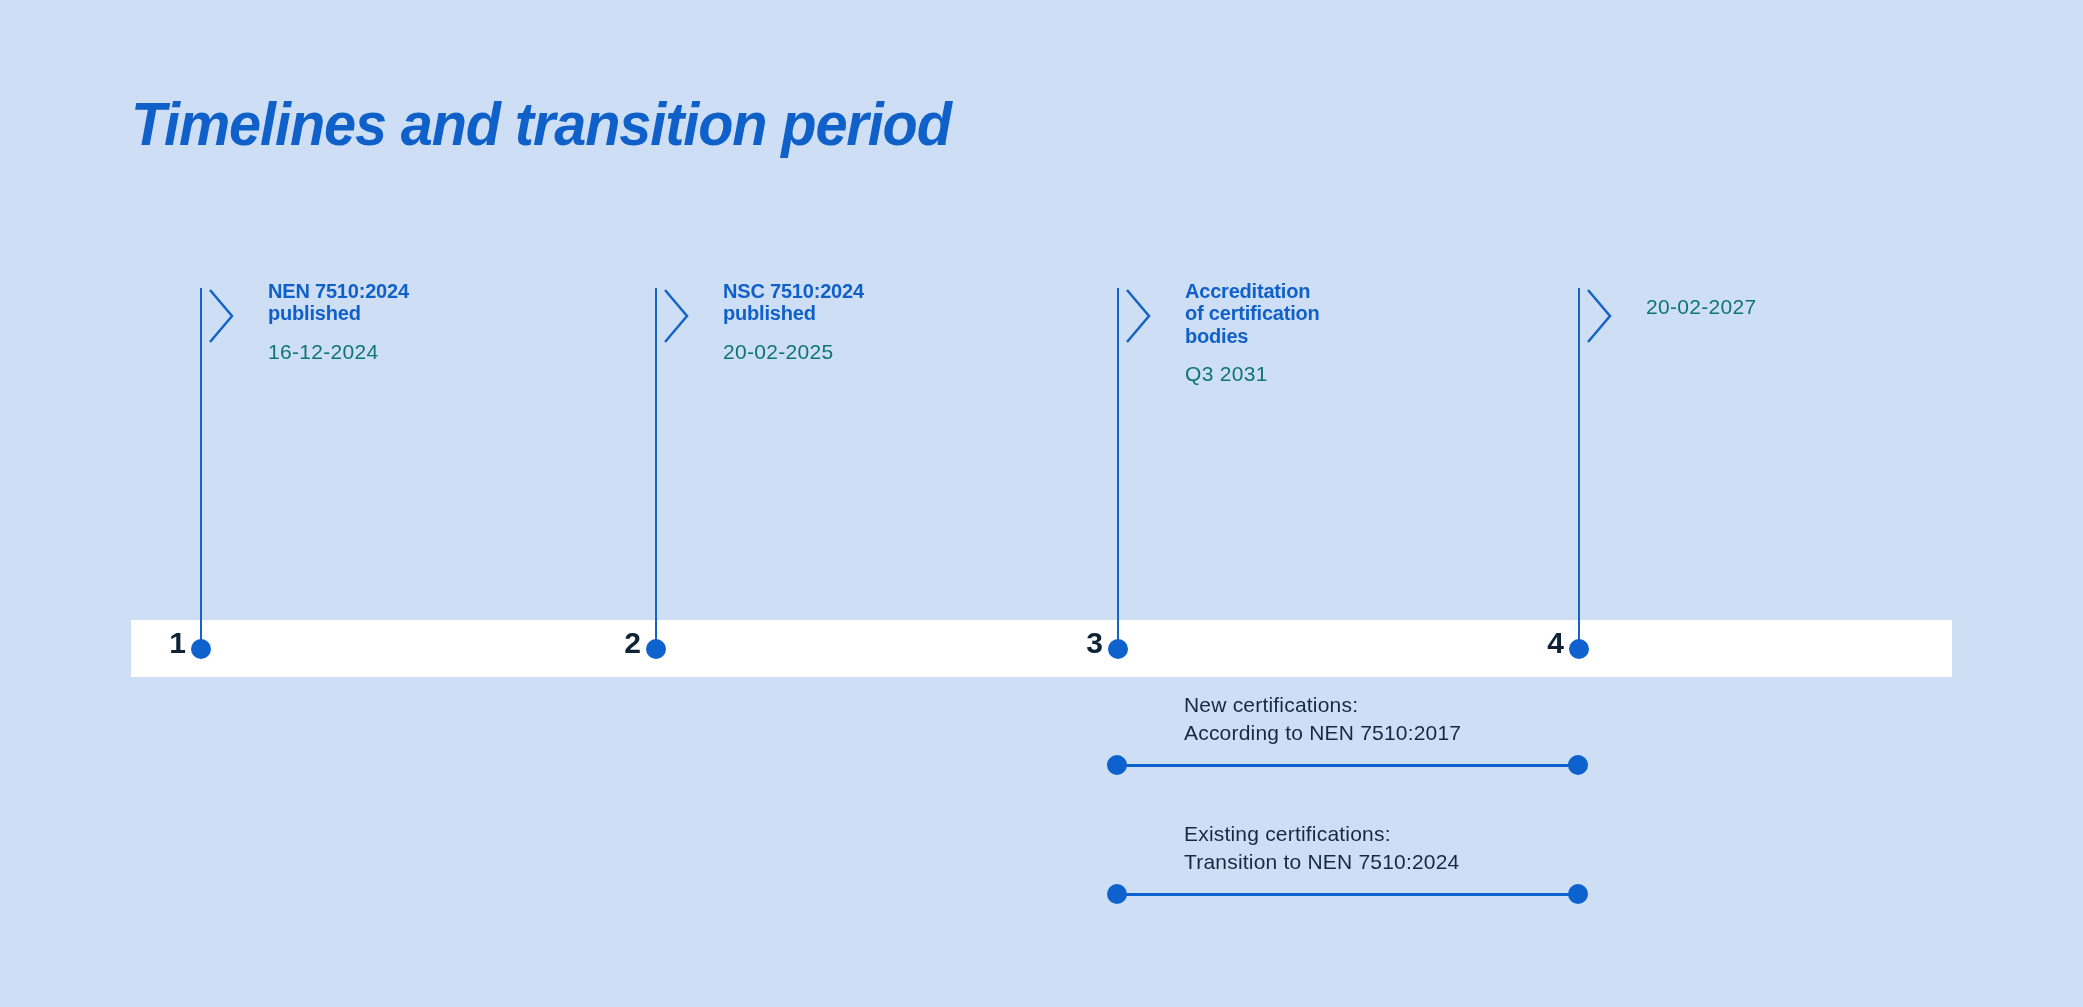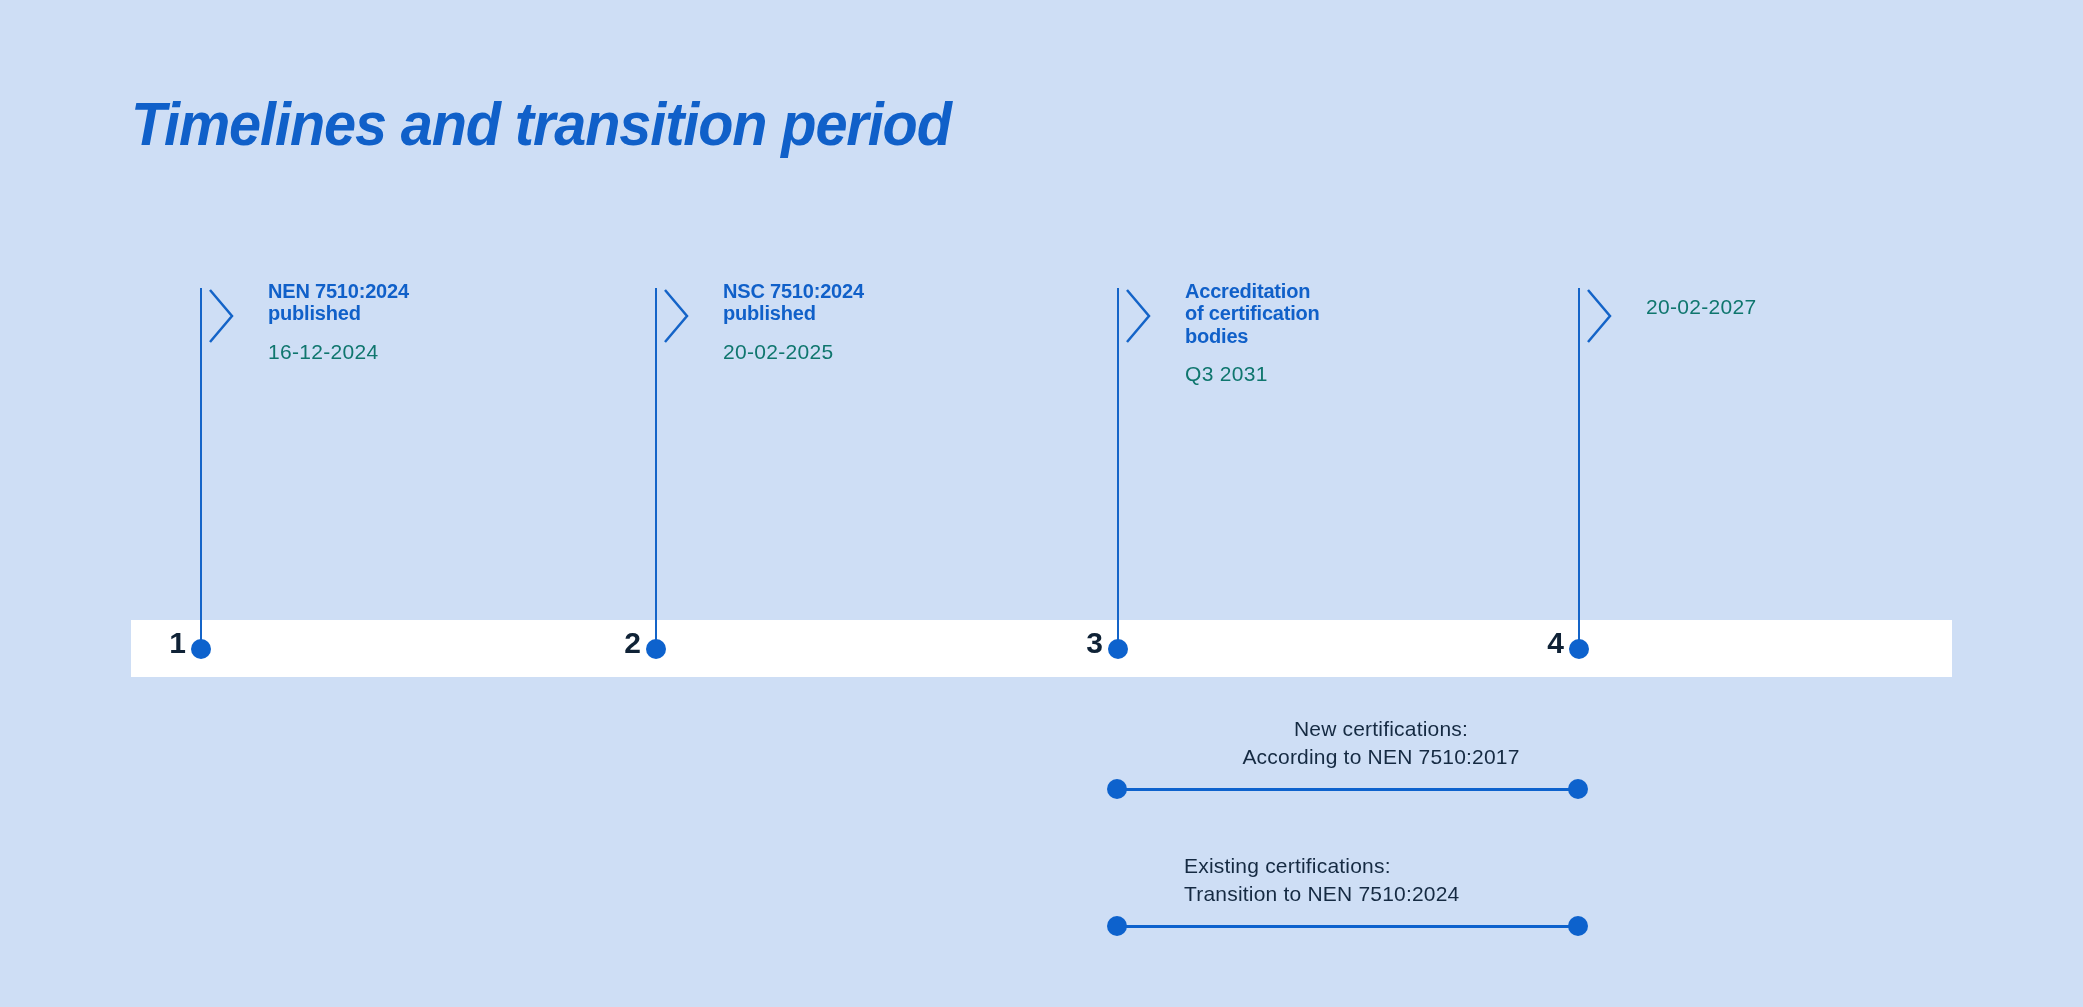--- a/index.html
+++ b/index.html
@@ -213,31 +213,31 @@
       <polyline points="2,2 24,28 2,54" fill="none" stroke="#1464c8" stroke-width="2.5"></polyline>
     </svg>
   </div>
   <div class="milestone-text">
     <div class="milestone-date">20-02-2027</div>
   </div>
   <div class="milestone-number">4</div>
   <div class="milestone-dot"></div>
 </div>
 
-<div class="span-group" style="left:1117px; top:715px; width:461px;text-align:center;">
+<div class="span-group" style="left:1117px; top:691px; width:461px;">
   <div class="span-label" style="margin-left:67px;">New certifications:
 According to NEN 7510:2017</div>
   <div class="span-bar">
     <div class="span-line"></div>
     <div class="span-endpoint left"></div>
     <div class="span-endpoint right"></div>
   </div>
 </div>
 
 <div class="span-group" style="left:1117px; top:820px; width:461px;">
-  <div class="span-label" style="margin-left:67px;margin-top:32px;">Existing certifications:
+  <div class="span-label" style="margin-left:67px;">Existing certifications:
 Transition to NEN 7510:2024</div>
   <div class="span-bar">
     <div class="span-line"></div>
     <div class="span-endpoint left"></div>
     <div class="span-endpoint right"></div>
   </div>
 </div>
 
 </body></html>

